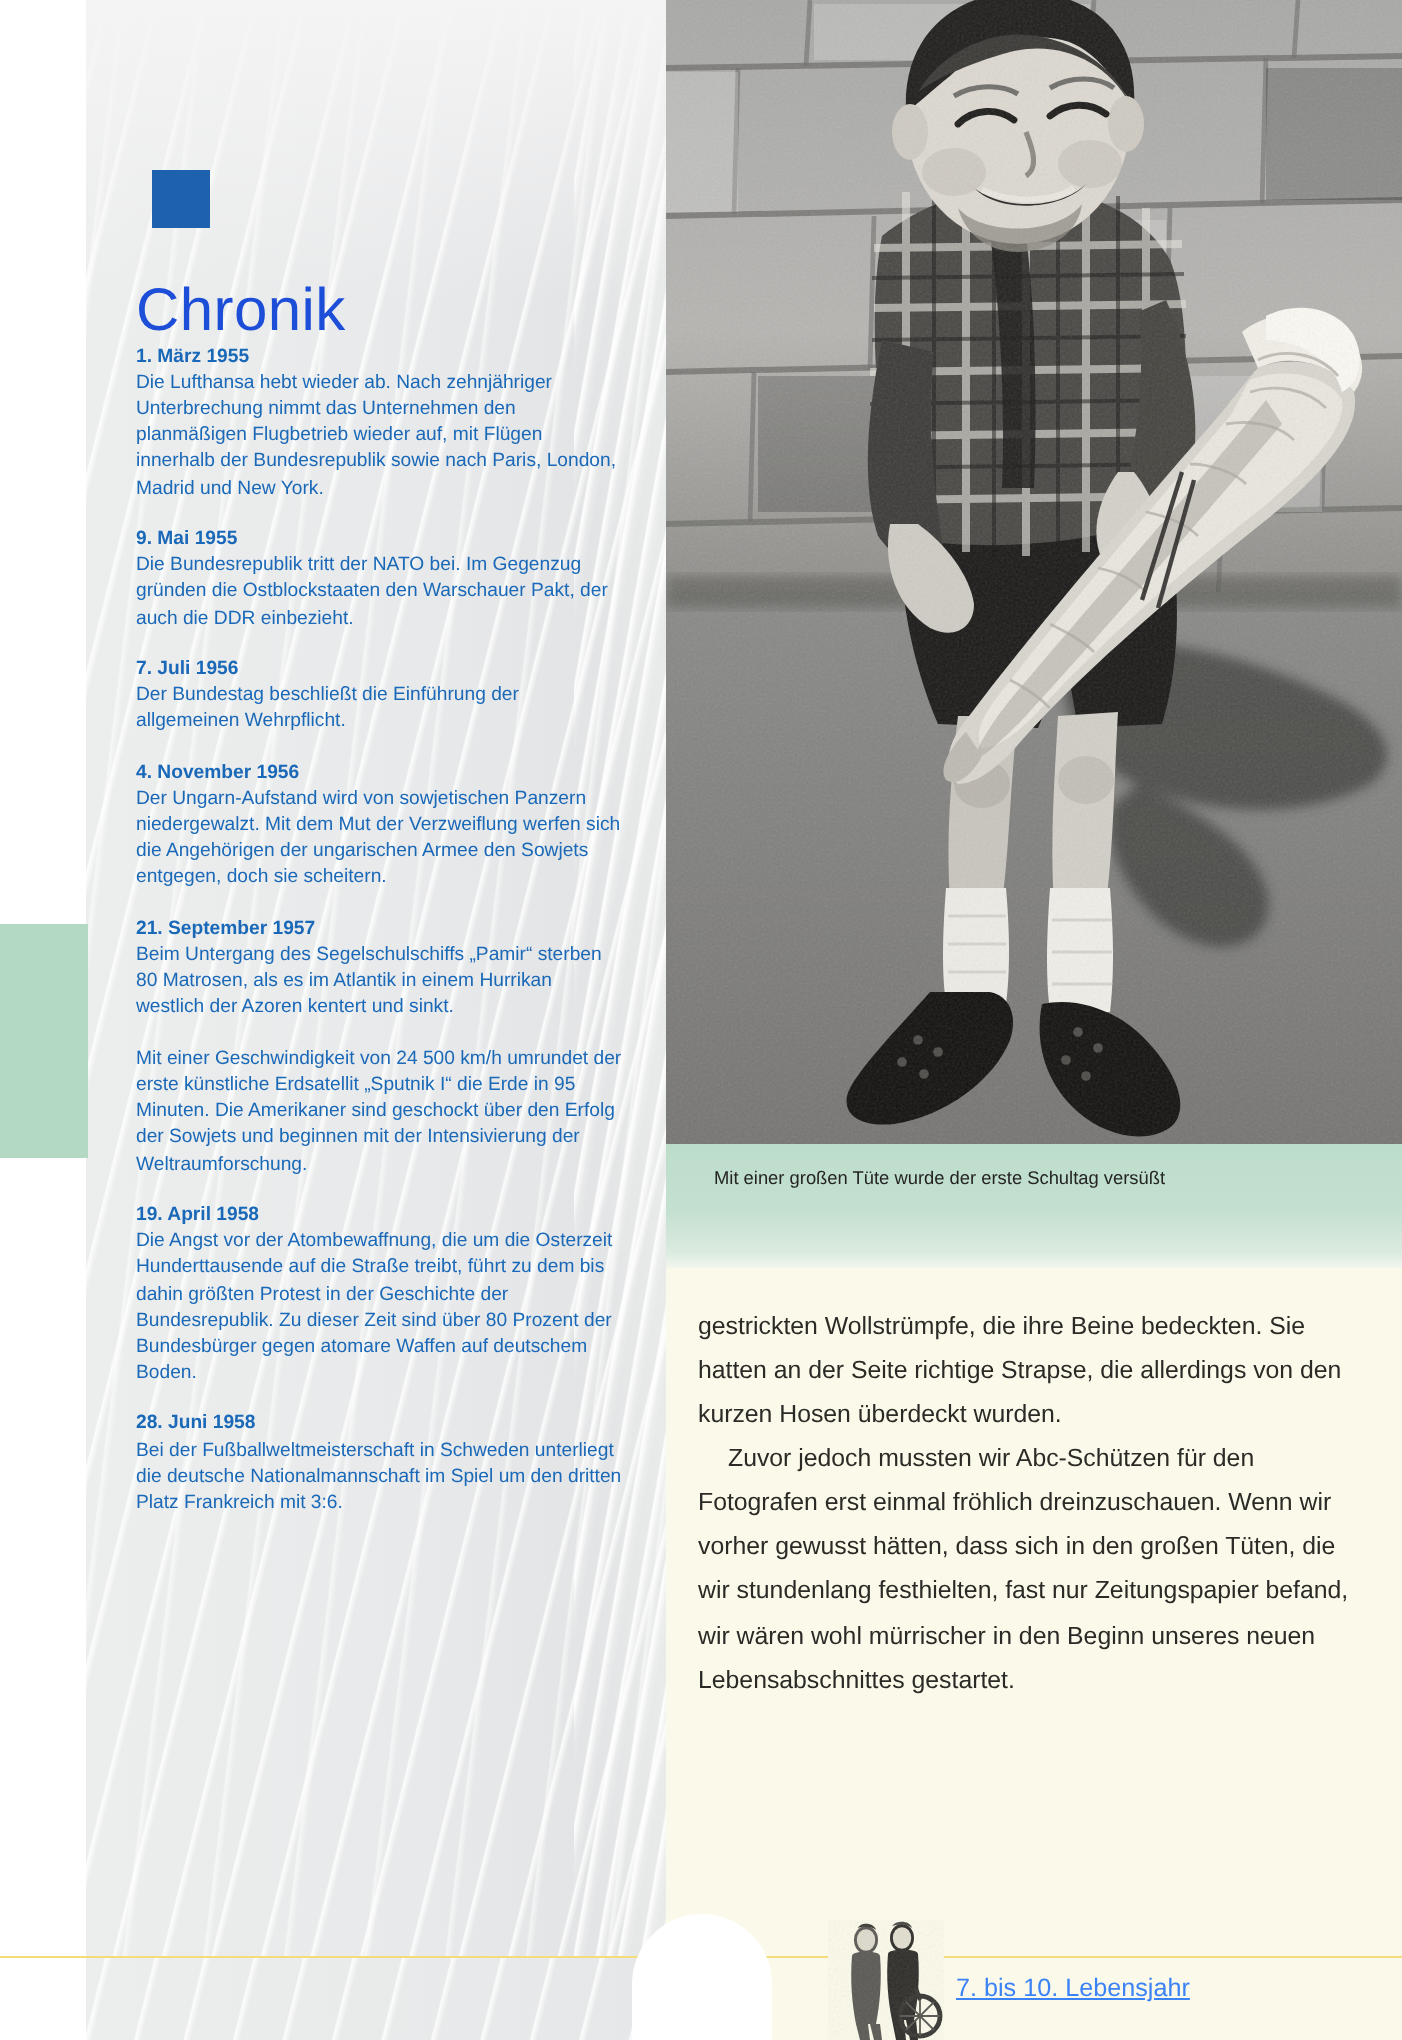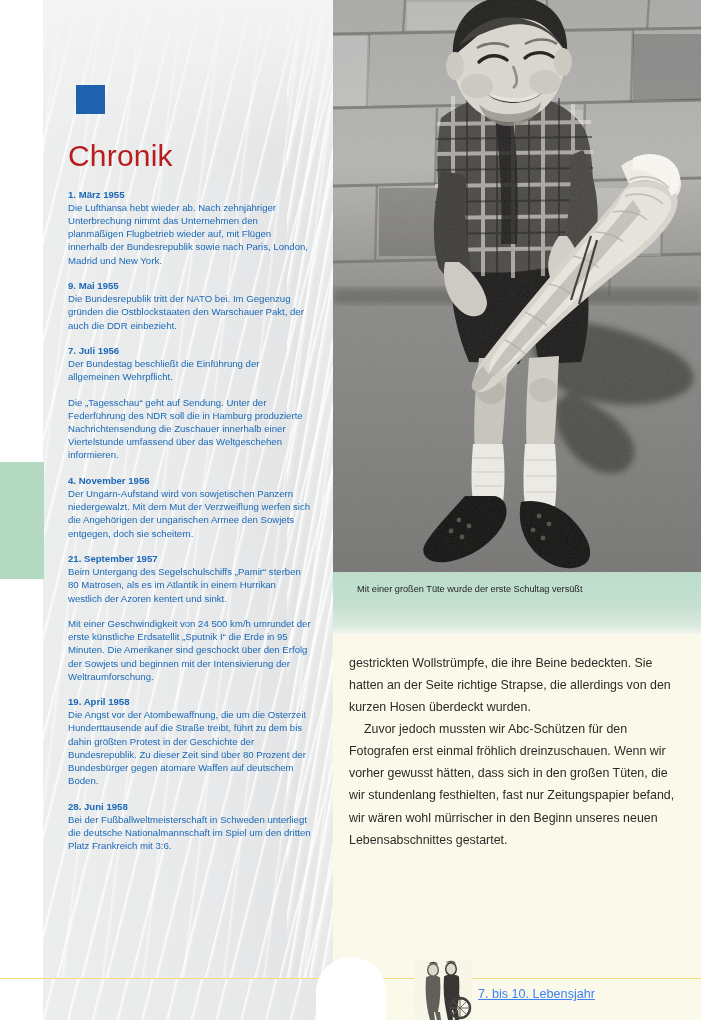--- a/index.html
+++ b/index.html
@@ -83,24 +83,24 @@
 
   
   .chronik-col {
     position: absolute;
     left: 68px;
     top: 140px;
     width: 244px;
   }
   .chronik-title {
     font-size: 30px;
-    color: #b91c1c;
+    color: #1d4ed8;
     font-weight: normal;
     letter-spacing: 0.2px;
-    margin: 0 0 16px 0;
+    margin: 0 0 0 0;
     line-height: 1.05;
   }
   .entry { margin-bottom: 12px; }
   .entry-date {
     font-size: 9.6px;
     font-weight: bold;
     color: #1a69b8;
     line-height: 1.38;
     margin-bottom: 0px;
   }
@@ -255,21 +255,20 @@
     </div>
     <div class="entry">
       <div class="entry-date">9. Mai 1955</div>
       <div class="entry-text">Die Bundesrepublik tritt der NATO bei. Im Gegenzug gründen die Ostblockstaaten den Warschauer Pakt, der auch die DDR einbezieht.</div>
     </div>
     <div class="entry">
       <div class="entry-date">7. Juli 1956</div>
       <div class="entry-text">Der Bundestag beschließt die Einführung der allgemeinen Wehrpflicht.</div>
     </div>
     <div class="entry">
-      <div class="entry-text">Die „Tagesschau“ geht auf Sendung. Unter der Federführung des NDR soll die in Hamburg produzierte Nachrichtensendung die Zuschauer innerhalb einer Viertelstunde umfassend über das Weltgeschehen informieren.</div>
     </div>
     <div class="entry">
       <div class="entry-date">4. November 1956</div>
       <div class="entry-text">Der Ungarn-Aufstand wird von sowjetischen Panzern niedergewalzt. Mit dem Mut der Verzweiflung werfen sich die Angehörigen der ungarischen Armee den Sowjets entgegen, doch sie scheitern.</div>
     </div>
     <div class="entry">
       <div class="entry-date">21. September 1957</div>
       <div class="entry-text">Beim Untergang des Segelschulschiffs „Pamir“ sterben 80 Matrosen, als es im Atlantik in einem Hurrikan westlich der Azoren kentert und sinkt.</div>
     </div>
     <div class="entry">

